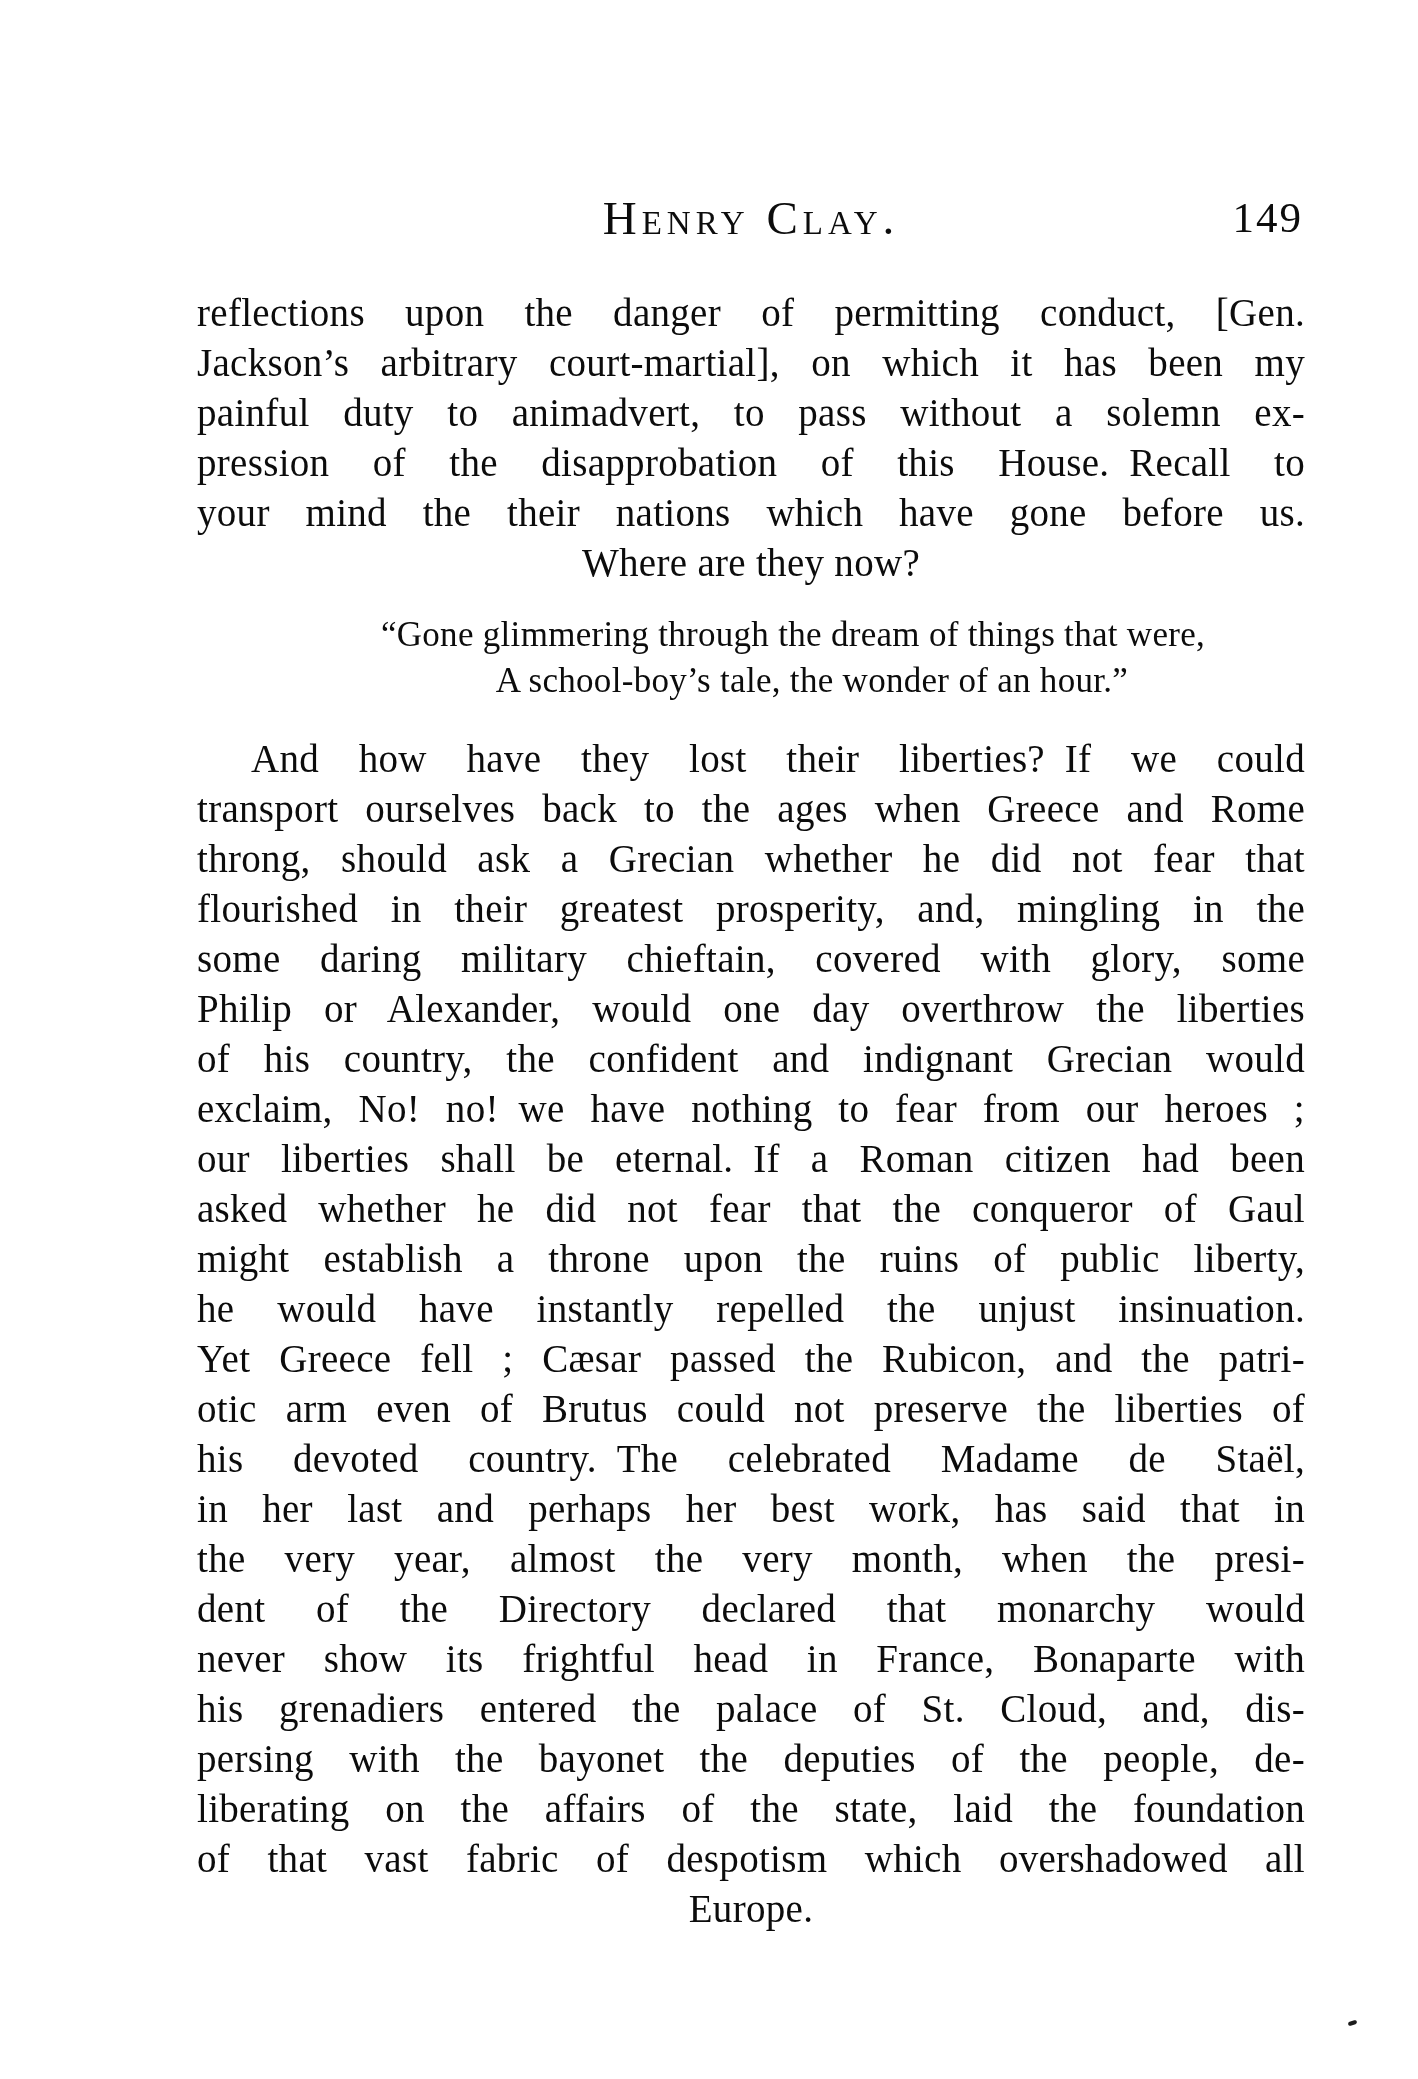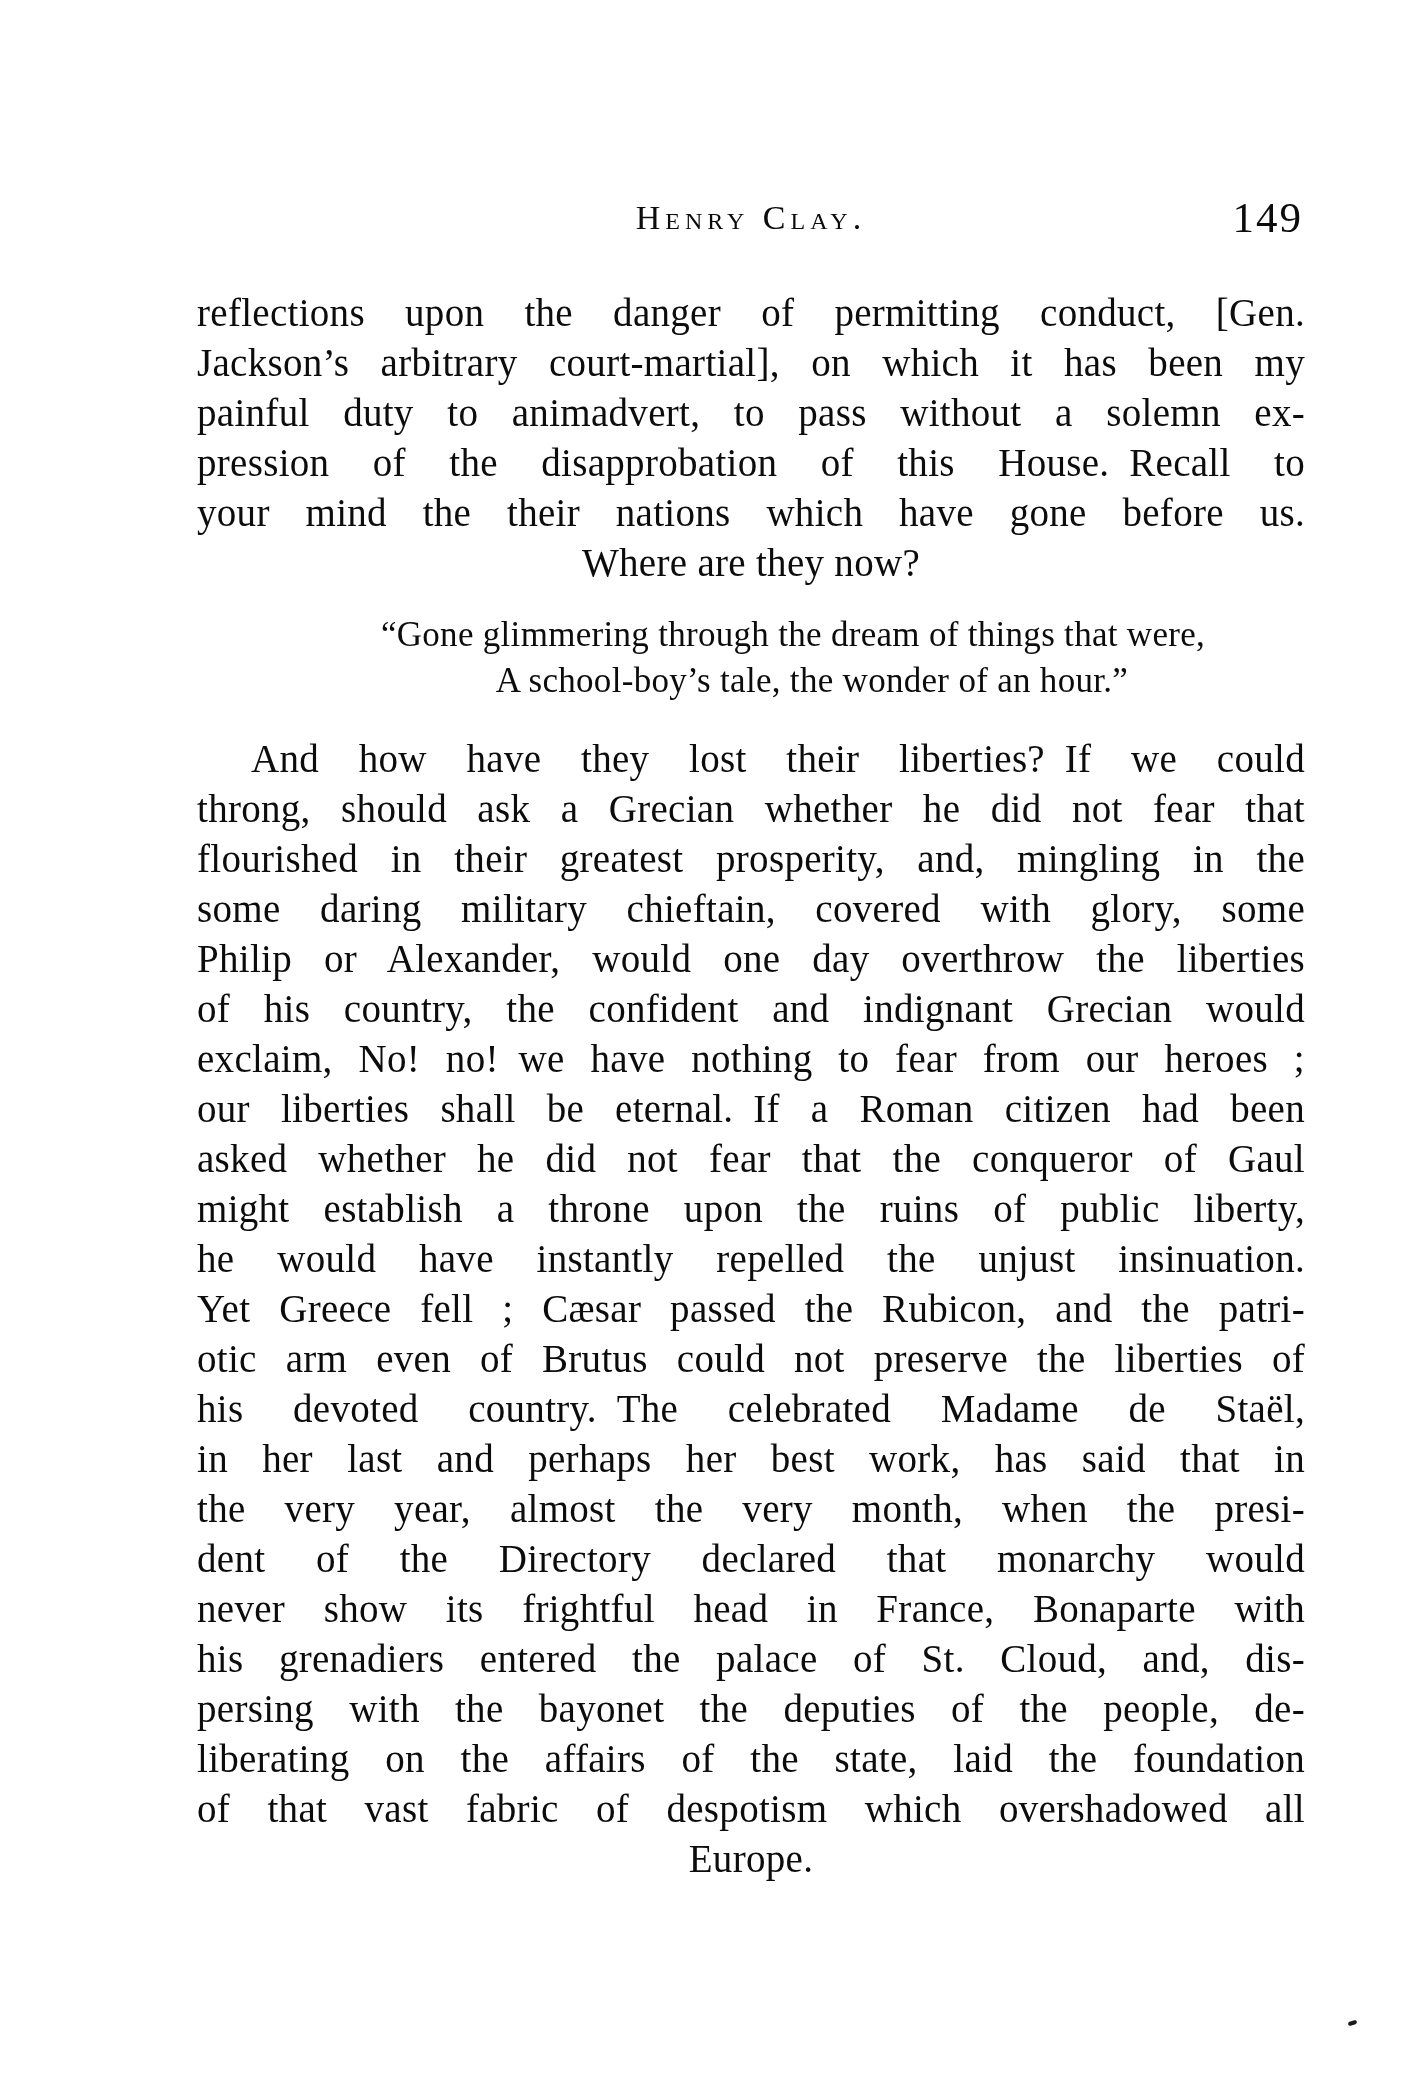--- a/index.html
+++ b/index.html
@@ -17,21 +17,21 @@
     position: absolute;
     top: 190px;
     left: 197px;
     width: 1108px;
     height: 56px;
   }
   .running-title {
     width: 100%;
     text-align: center;
     font-variant: small-caps;
-    font-size: 34px;
+    font-size: 47px;
     letter-spacing: 5px;
     line-height: 56px;
   }
   .page-number {
     position: absolute;
     right: 2px;
     top: 0;
     font-size: 43px;
     letter-spacing: 2px;
     line-height: 56px;
@@ -90,20 +90,21 @@
       <div class="line nj">Where are they now?</div>
     </div>
 
   <div class="textblock quoteblock">
       <div class="line nj" style="padding-left: 84px;">“Gone glimmering through the dream of things that were,</div>
       <div class="line nj" style="padding-left: 122px;">A school-boy’s tale, the wonder of an hour.”</div>
     </div>
 
   <div class="textblock p2">
       <div class="line" style="padding-left: 54px;">And how have they lost their liberties? If we could</div>
+      <div class="line">transport ourselves back to the ages when Greece and Rome</div>
       <div class="line">throng, should ask a Grecian whether he did not fear that</div>
       <div class="line">flourished in their greatest prosperity, and, mingling in the</div>
       <div class="line">some daring military chieftain, covered with glory, some</div>
       <div class="line">Philip or Alexander, would one day overthrow the liberties</div>
       <div class="line">of his country, the confident and indignant Grecian would</div>
       <div class="line">exclaim, No! no! we have nothing to fear from our heroes ;</div>
       <div class="line">our liberties shall be eternal. If a Roman citizen had been</div>
       <div class="line">asked whether he did not fear that the conqueror of Gaul</div>
       <div class="line">might establish a throne upon the ruins of public liberty,</div>
       <div class="line">he would have instantly repelled the unjust insinuation.</div>

